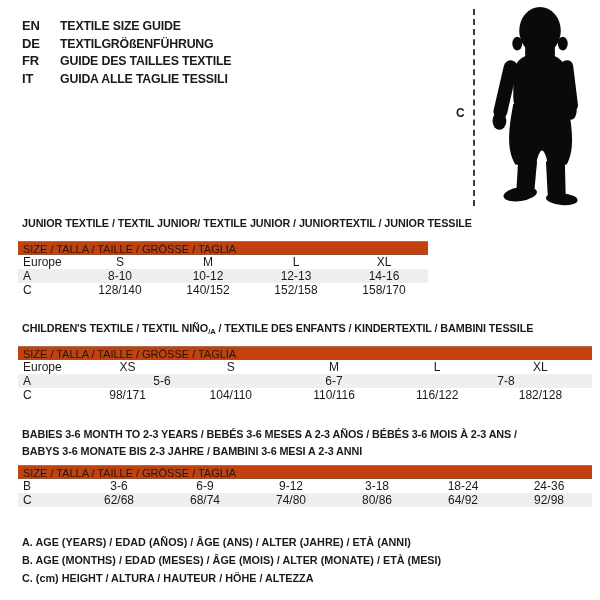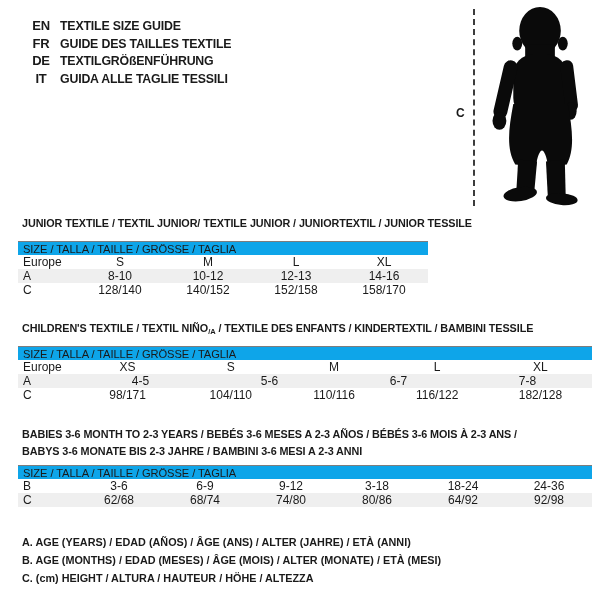--- a/index.html
+++ b/index.html
@@ -4,21 +4,21 @@
 <style>
   html,body{margin:0;padding:0;}
   body{
     width:600px;height:600px;background:#ffffff;
     font-family:"Liberation Sans","DejaVu Sans",sans-serif;
     color:#1a1a1a;
   }
   .canvas{position:relative;width:600px;height:600px;background:#fff;overflow:hidden;}
 
   
-  .lang-block{position:absolute;left:22px;top:17px;text-align:center;}
+  .lang-block{position:absolute;left:22px;top:17px;}
   .lang-row{display:flex;height:17.5px;align-items:center;font-weight:700;font-size:13px;letter-spacing:-0.2px;}
   .lang-row .code{width:38px;}
   .lang-row .ltitle{white-space:nowrap;transform:scaleX(0.95);transform-origin:0 50%;}
 
   
   .dash-line{position:absolute;left:473px;top:9px;height:197px;width:0;border-left:2px dashed #3c3c3c;}
   .c-label{position:absolute;left:456px;top:106px;font-size:12px;font-weight:600;}
   .baby{position:absolute;left:487px;top:3px;width:110px;height:203px;}
 
   
@@ -27,21 +27,21 @@
   .t1title{top:217px;}
   .t2title{top:322px;}
   .t3title{top:426px;line-height:16.5px;}
   .subscript{font-size:8px;position:relative;top:2px;}
 
   
   .size-table{position:absolute;left:18px;}
   .t1{top:241px;width:410px;}
   .t2{top:346px;width:574px;}
   .t3{top:465px;width:574px;}
-  .bar{height:14px;background:#0ea5e9;border-top:1px solid #7d7d7d;display:flex;align-items:center;
+  .bar{height:14px;background:#c2410c;border-top:1px solid #7d7d7d;display:flex;align-items:center;
     padding-left:5px;box-sizing:border-box;}
   .bar span{font-size:11.5px;letter-spacing:-0.1px;white-space:nowrap;transform:scaleX(0.97);transform-origin:0 50%;}
   .t-row{display:flex;height:14px;align-items:center;font-size:12px;}
   .tbody .t-row:nth-child(even){background:#efefef;}
   .t-cell{flex:1;text-align:center;}
   .t-cell.label{flex:0 0 58px;text-align:left;padding-left:5px;box-sizing:border-box;}
 
   
   .footnotes{position:absolute;left:22px;top:533px;font-weight:700;font-size:11.5px;line-height:18.2px;
     transform:scaleX(0.94);transform-origin:0 0;white-space:nowrap;}
@@ -50,26 +50,26 @@
 <body>
 
 <div class="canvas">
 
   <div class="lang-block">
     <div class="lang-row">
       <span class="code">EN</span>
       <span class="ltitle">TEXTILE SIZE GUIDE</span>
     </div>
     <div class="lang-row">
+      <span class="code">DE</span>
+      <span class="ltitle">TEXTILGRÖßENFÜHRUNG</span>
+    </div>
+    <div class="lang-row">
       <span class="code">FR</span>
       <span class="ltitle">GUIDE DES TAILLES TEXTILE</span>
-    </div>
-    <div class="lang-row">
-      <span class="code">DE</span>
-      <span class="ltitle">TEXTILGRÖßENFÜHRUNG</span>
     </div>
     <div class="lang-row">
       <span class="code">IT</span>
       <span class="ltitle">GUIDA ALLE TAGLIE TESSILI</span>
     </div>
   </div>
 
   <div class="dash-line"></div>
   <div class="c-label">C</div>
   <svg class="baby" viewBox="0 0 110 205" xmlns="http://www.w3.org/2000/svg" aria-hidden="true">
@@ -132,21 +132,20 @@
         <div class="t-row">
           <div class="t-cell label">Europe</div>
           <div class="t-cell">XS</div>
           <div class="t-cell">S</div>
           <div class="t-cell">M</div>
           <div class="t-cell">L</div>
           <div class="t-cell">XL</div>
         </div>
         <div class="t-row">
           <div class="t-cell label">A</div>
-          <div class="t-cell">4-5</div>
           <div class="t-cell">5-6</div>
           <div class="t-cell">6-7</div>
           <div class="t-cell">7-8</div>
         </div>
         <div class="t-row">
           <div class="t-cell label">C</div>
           <div class="t-cell">98/171</div>
           <div class="t-cell">104/110</div>
           <div class="t-cell">110/116</div>
           <div class="t-cell">116/122</div>

